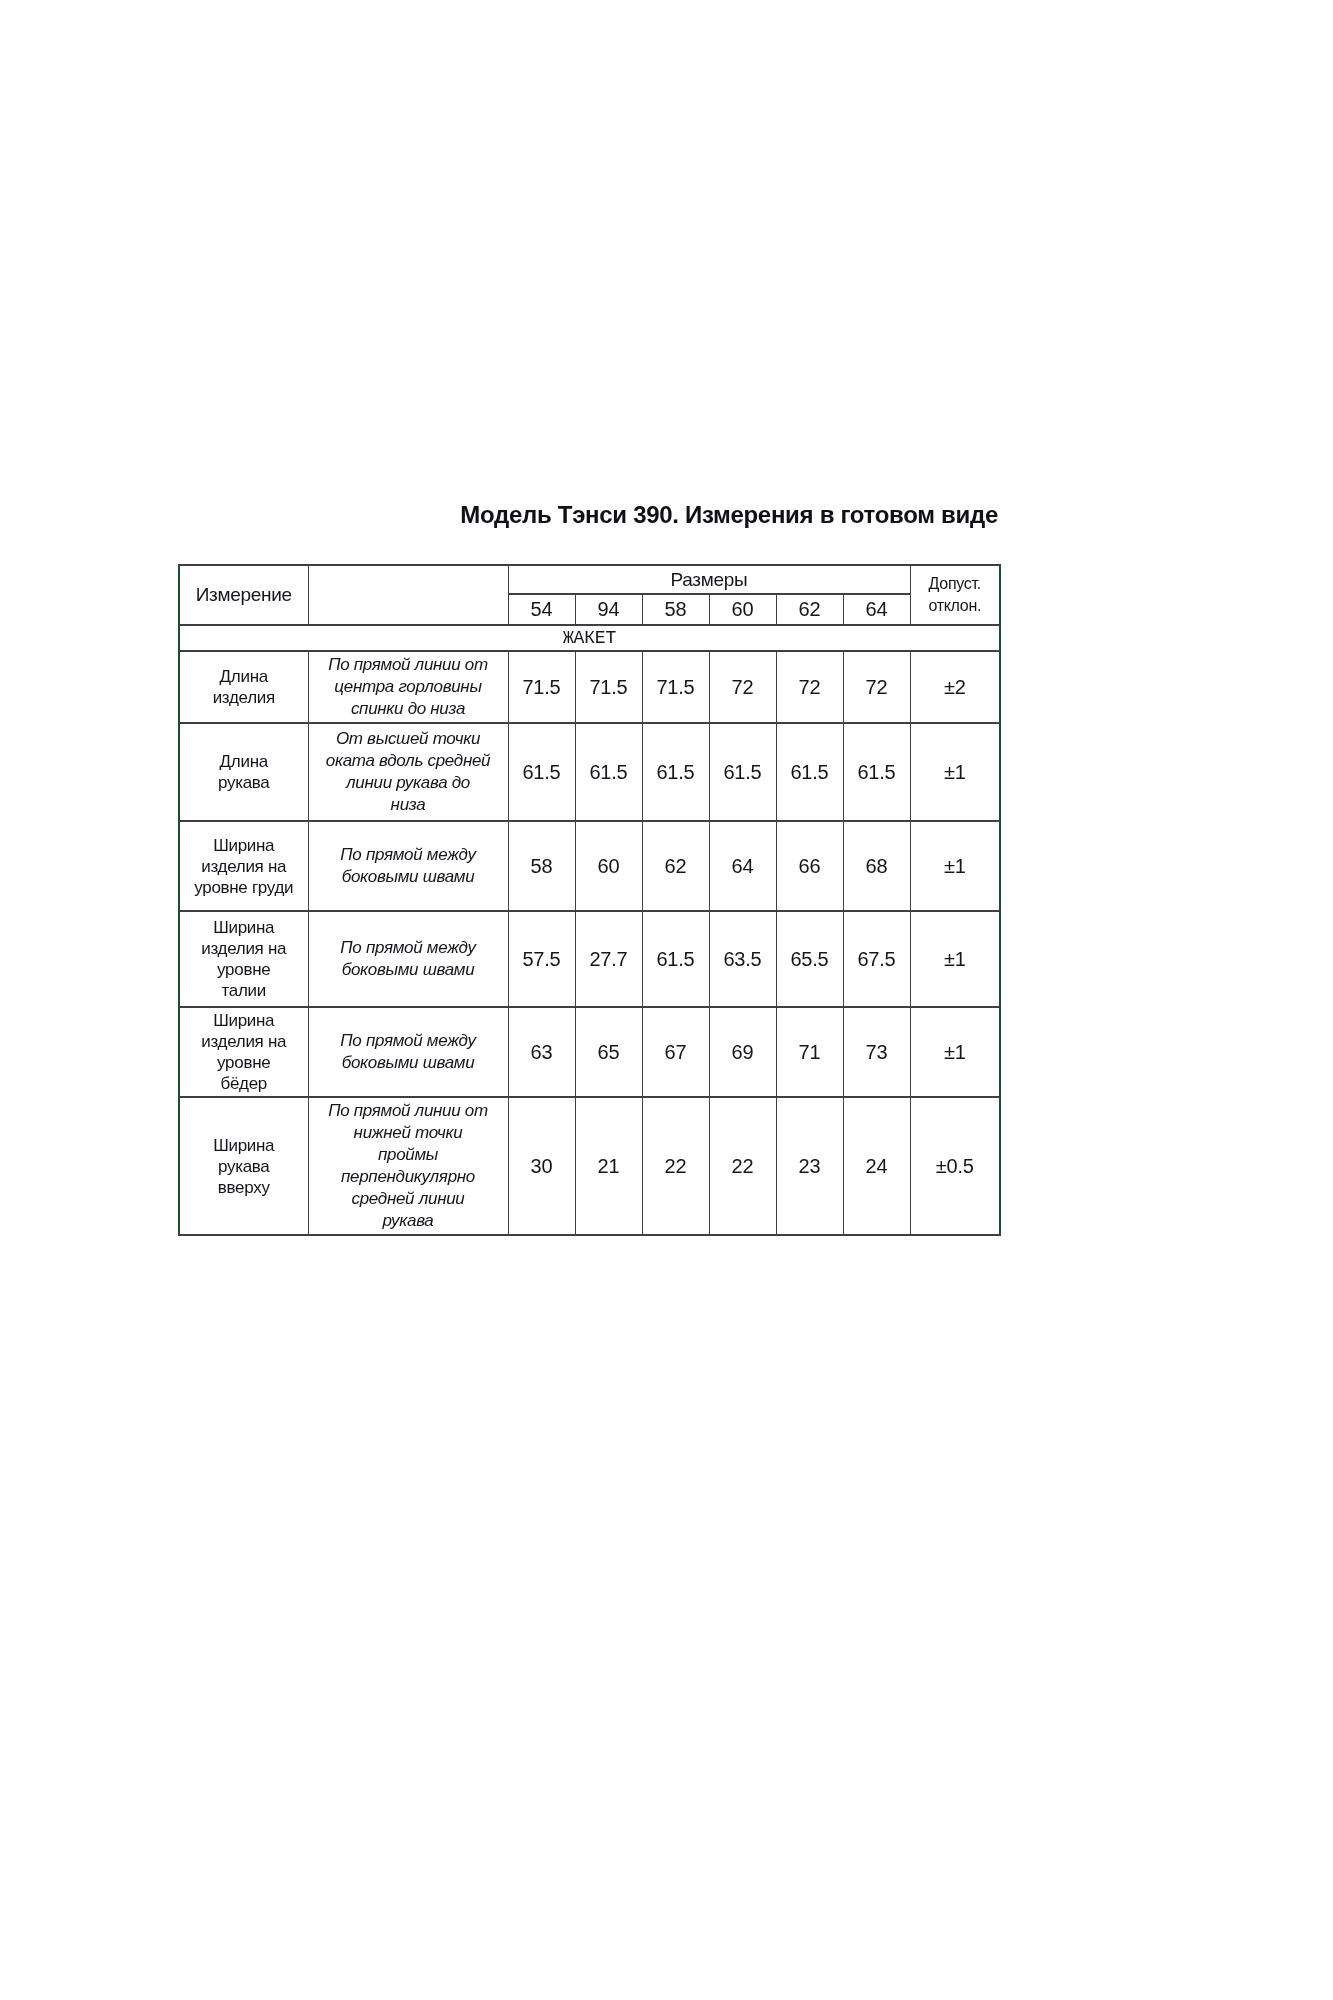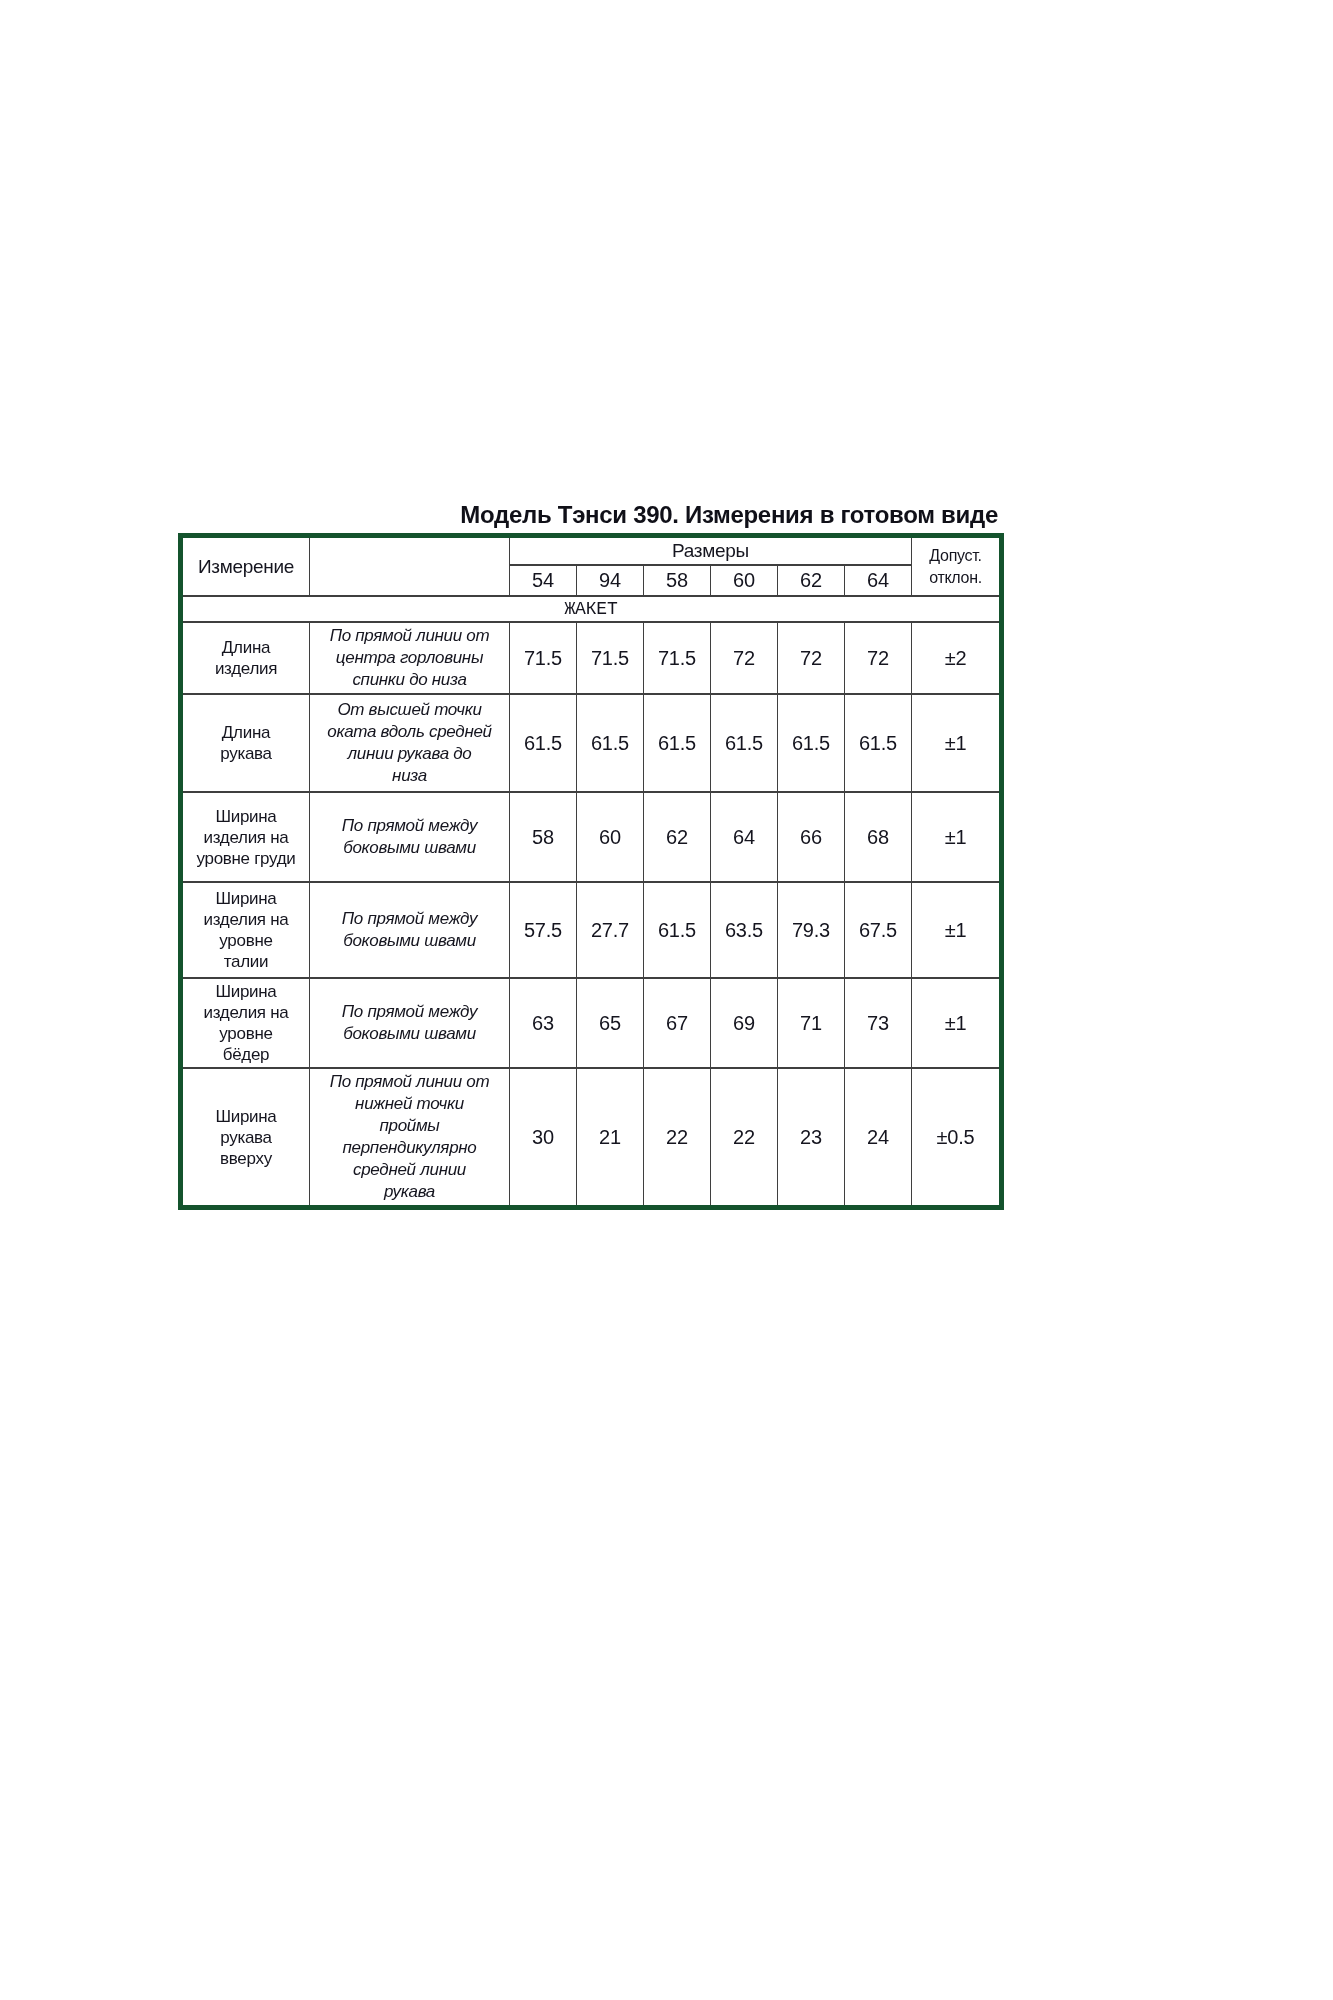--- a/index.html
+++ b/index.html
@@ -20,25 +20,25 @@
     width: 820px;
     text-align: right;
     font-size: 24px;
     font-weight: bold;
     letter-spacing: -0.3px;
     color: #101018;
   }
   table.meas {
     position: absolute;
     left: 178px;
-    top: 533px;
+    top: 564px;
     width: 821px;
     border-collapse: collapse;
     table-layout: fixed;
-    border: 5px solid #14532d;
+    border: 2px solid #14532d;
   }
   table.meas td, table.meas th {
     border: 1px solid #3f3f3f;
     border-top-width: 2px;
     border-bottom-width: 2px;
     text-align: center;
     vertical-align: middle;
     padding: 2px 4px;
     color: #15151f;
     font-weight: normal;
@@ -154,21 +154,21 @@
       <td class="name-cell">Ширина
 изделия на
 уровне
 талии</td>
       <td class="desc-cell">По прямой между
 боковыми швами</td>
       <td class="val-cell">57.5</td>
       <td class="val-cell">27.7</td>
       <td class="val-cell">61.5</td>
       <td class="val-cell">63.5</td>
-      <td class="val-cell">79.3</td>
+      <td class="val-cell">65.5</td>
       <td class="val-cell">67.5</td>
       <td class="val-cell">±1</td>
     </tr>
 
     <tr class="h5">
       <td class="name-cell">Ширина
 изделия на
 уровне
 бёдер</td>
       <td class="desc-cell">По прямой между

